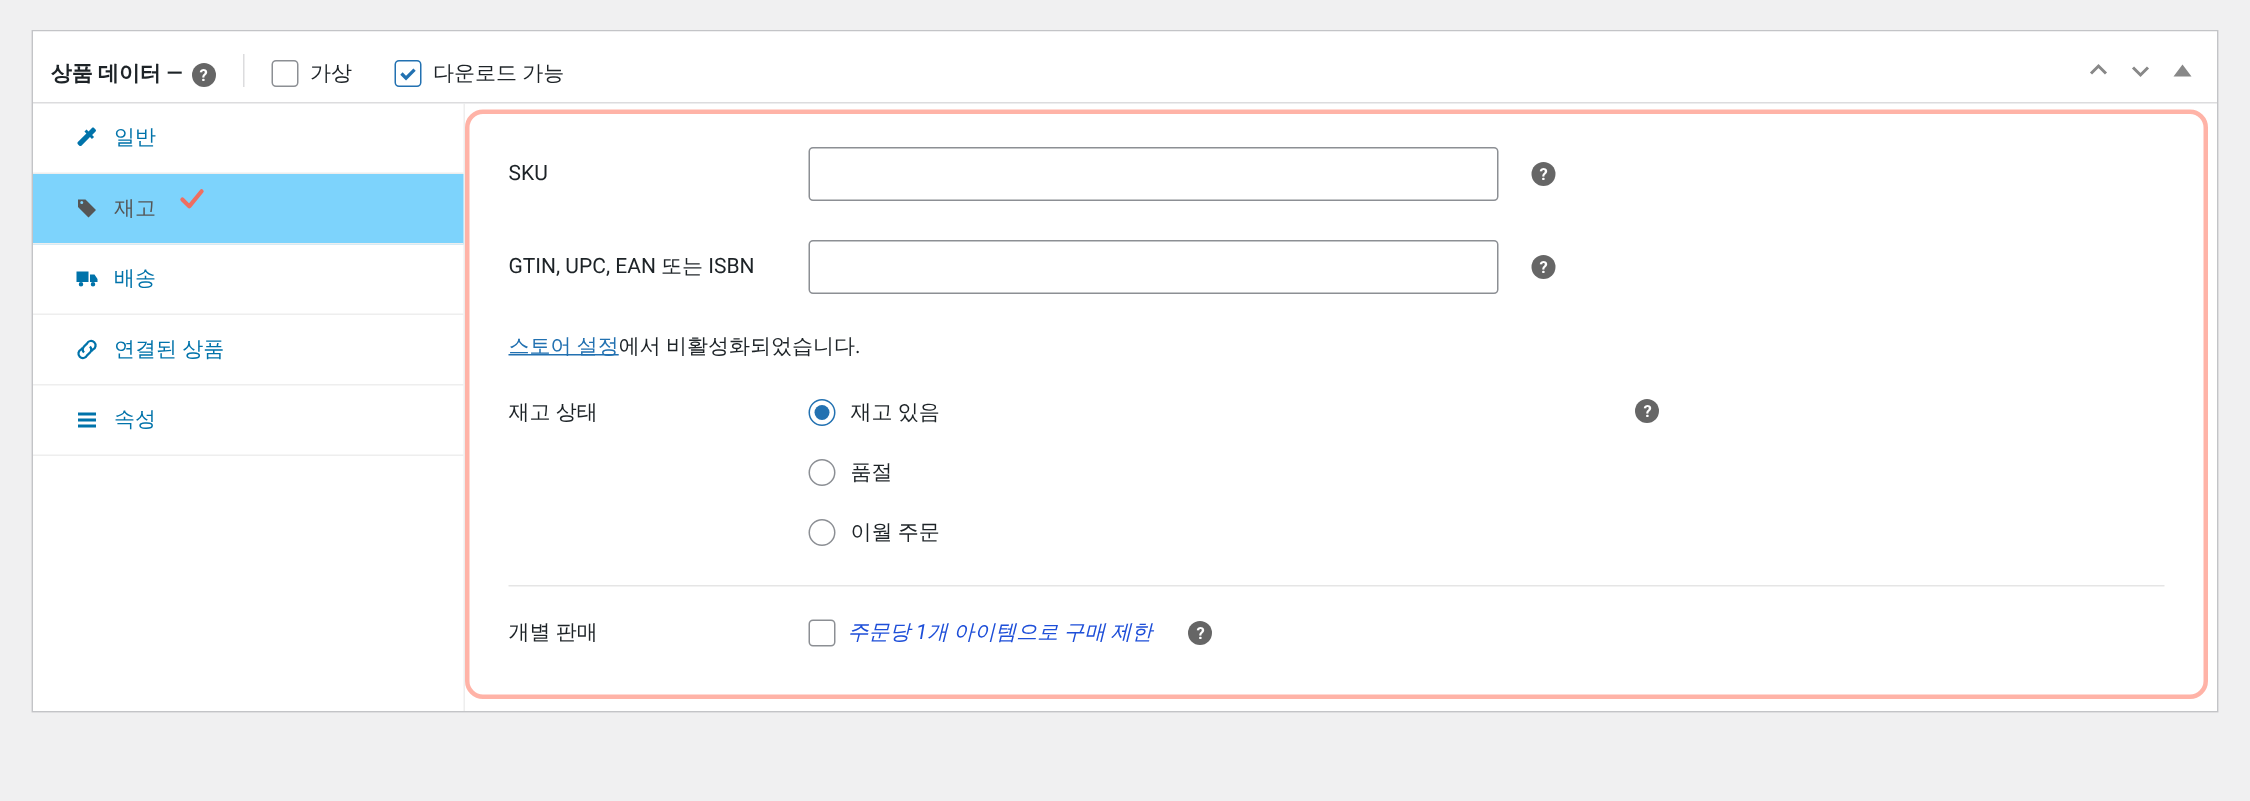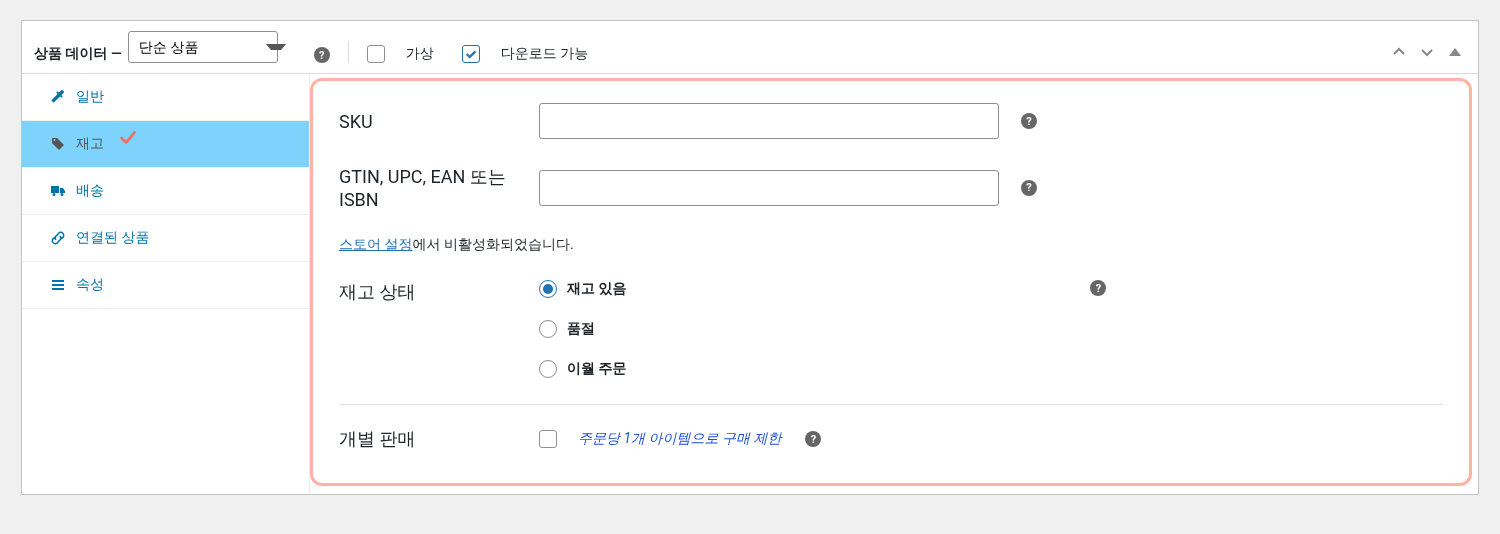--- a/index.html
+++ b/index.html
@@ -78,21 +78,21 @@
   .divider {
     width: 1px;
     height: 22px;
     background: #dcdcde;
     margin: 0 18px;
   }
   .checkbox-wrap {
     display: inline-flex;
     align-items: center;
     margin-right: 28px;
-    gap: 21px;
+    gap: 8px;
   }
   .checkbox {
     width: 18px;
     height: 18px;
     border: 1.5px solid #8c8f94;
     border-radius: 3px;
     display: inline-flex;
     align-items: center;
     justify-content: center;
     flex-shrink: 0;
@@ -196,21 +196,21 @@
   }
   .form-row {
     display: flex;
     align-items: center;
     margin-bottom: 26px;
     gap: 14px;
   }
   .form-row.align-top { align-items: flex-start; }
   .form-label {
     width: 186px;
-    font-size: 18px;
+    font-size: 14px;
     color: #1d2327;
     flex-shrink: 0;
   }
   .text-input {
     width: 460px;
     height: 36px;
     border: 1px solid #8c8f94;
     border-radius: 3px;
     padding: 0 10px;
     font-size: 14px;
@@ -226,21 +226,20 @@
   }
   .radio-group {
     display: flex;
     flex-direction: column;
     gap: 22px;
   }
   .radio-wrap {
     display: inline-flex;
     align-items: center;
     gap: 10px;
-    font-weight: bold;
   }
   .radio {
     width: 18px;
     height: 18px;
     border: 1.5px solid #8c8f94;
     border-radius: 50%;
     display: inline-flex;
     align-items: center;
     justify-content: center;
     background: #fff;
@@ -270,25 +269,20 @@
   .inline-text { color: #1d2327; }
 </style>
 </head>
 <body>
 
 <div class="panel">
 
   <div class="panel-header">
     <span class="panel-title">상품 데이터 —</span>
 
-    <span class="select-wrap">
-      <select class="product-type-select">
-        <option>단순 상품</option>
-      </select>
-    </span>
 
     <span class="help-icon">?</span>
 
     <span class="divider"></span>
 
     <label class="checkbox-wrap">
       <span class="checkbox">
         
       </span>
       <span>가상</span>

